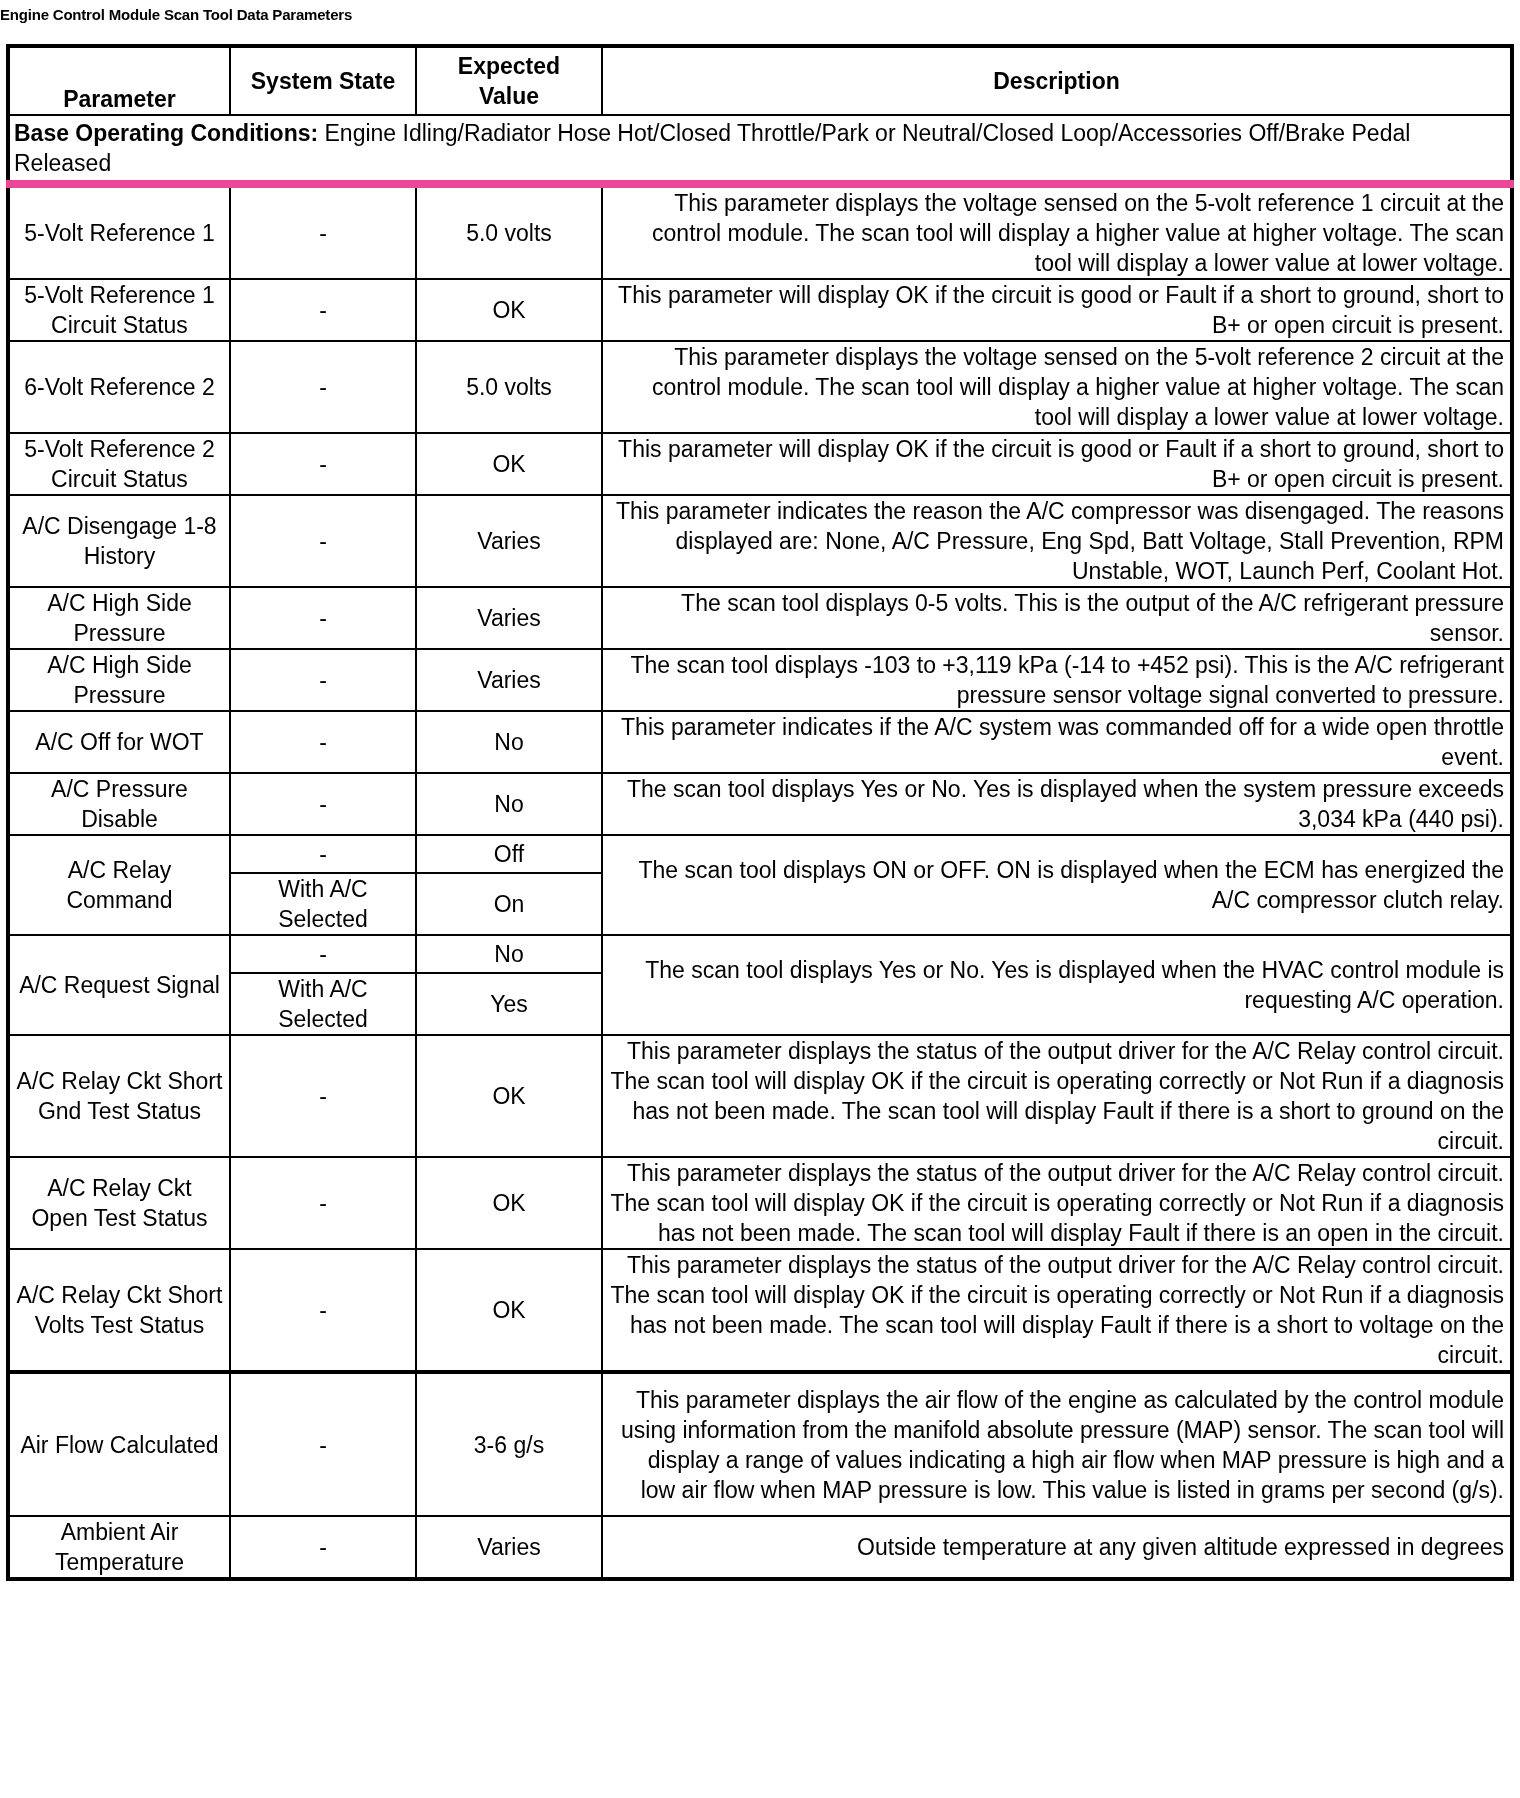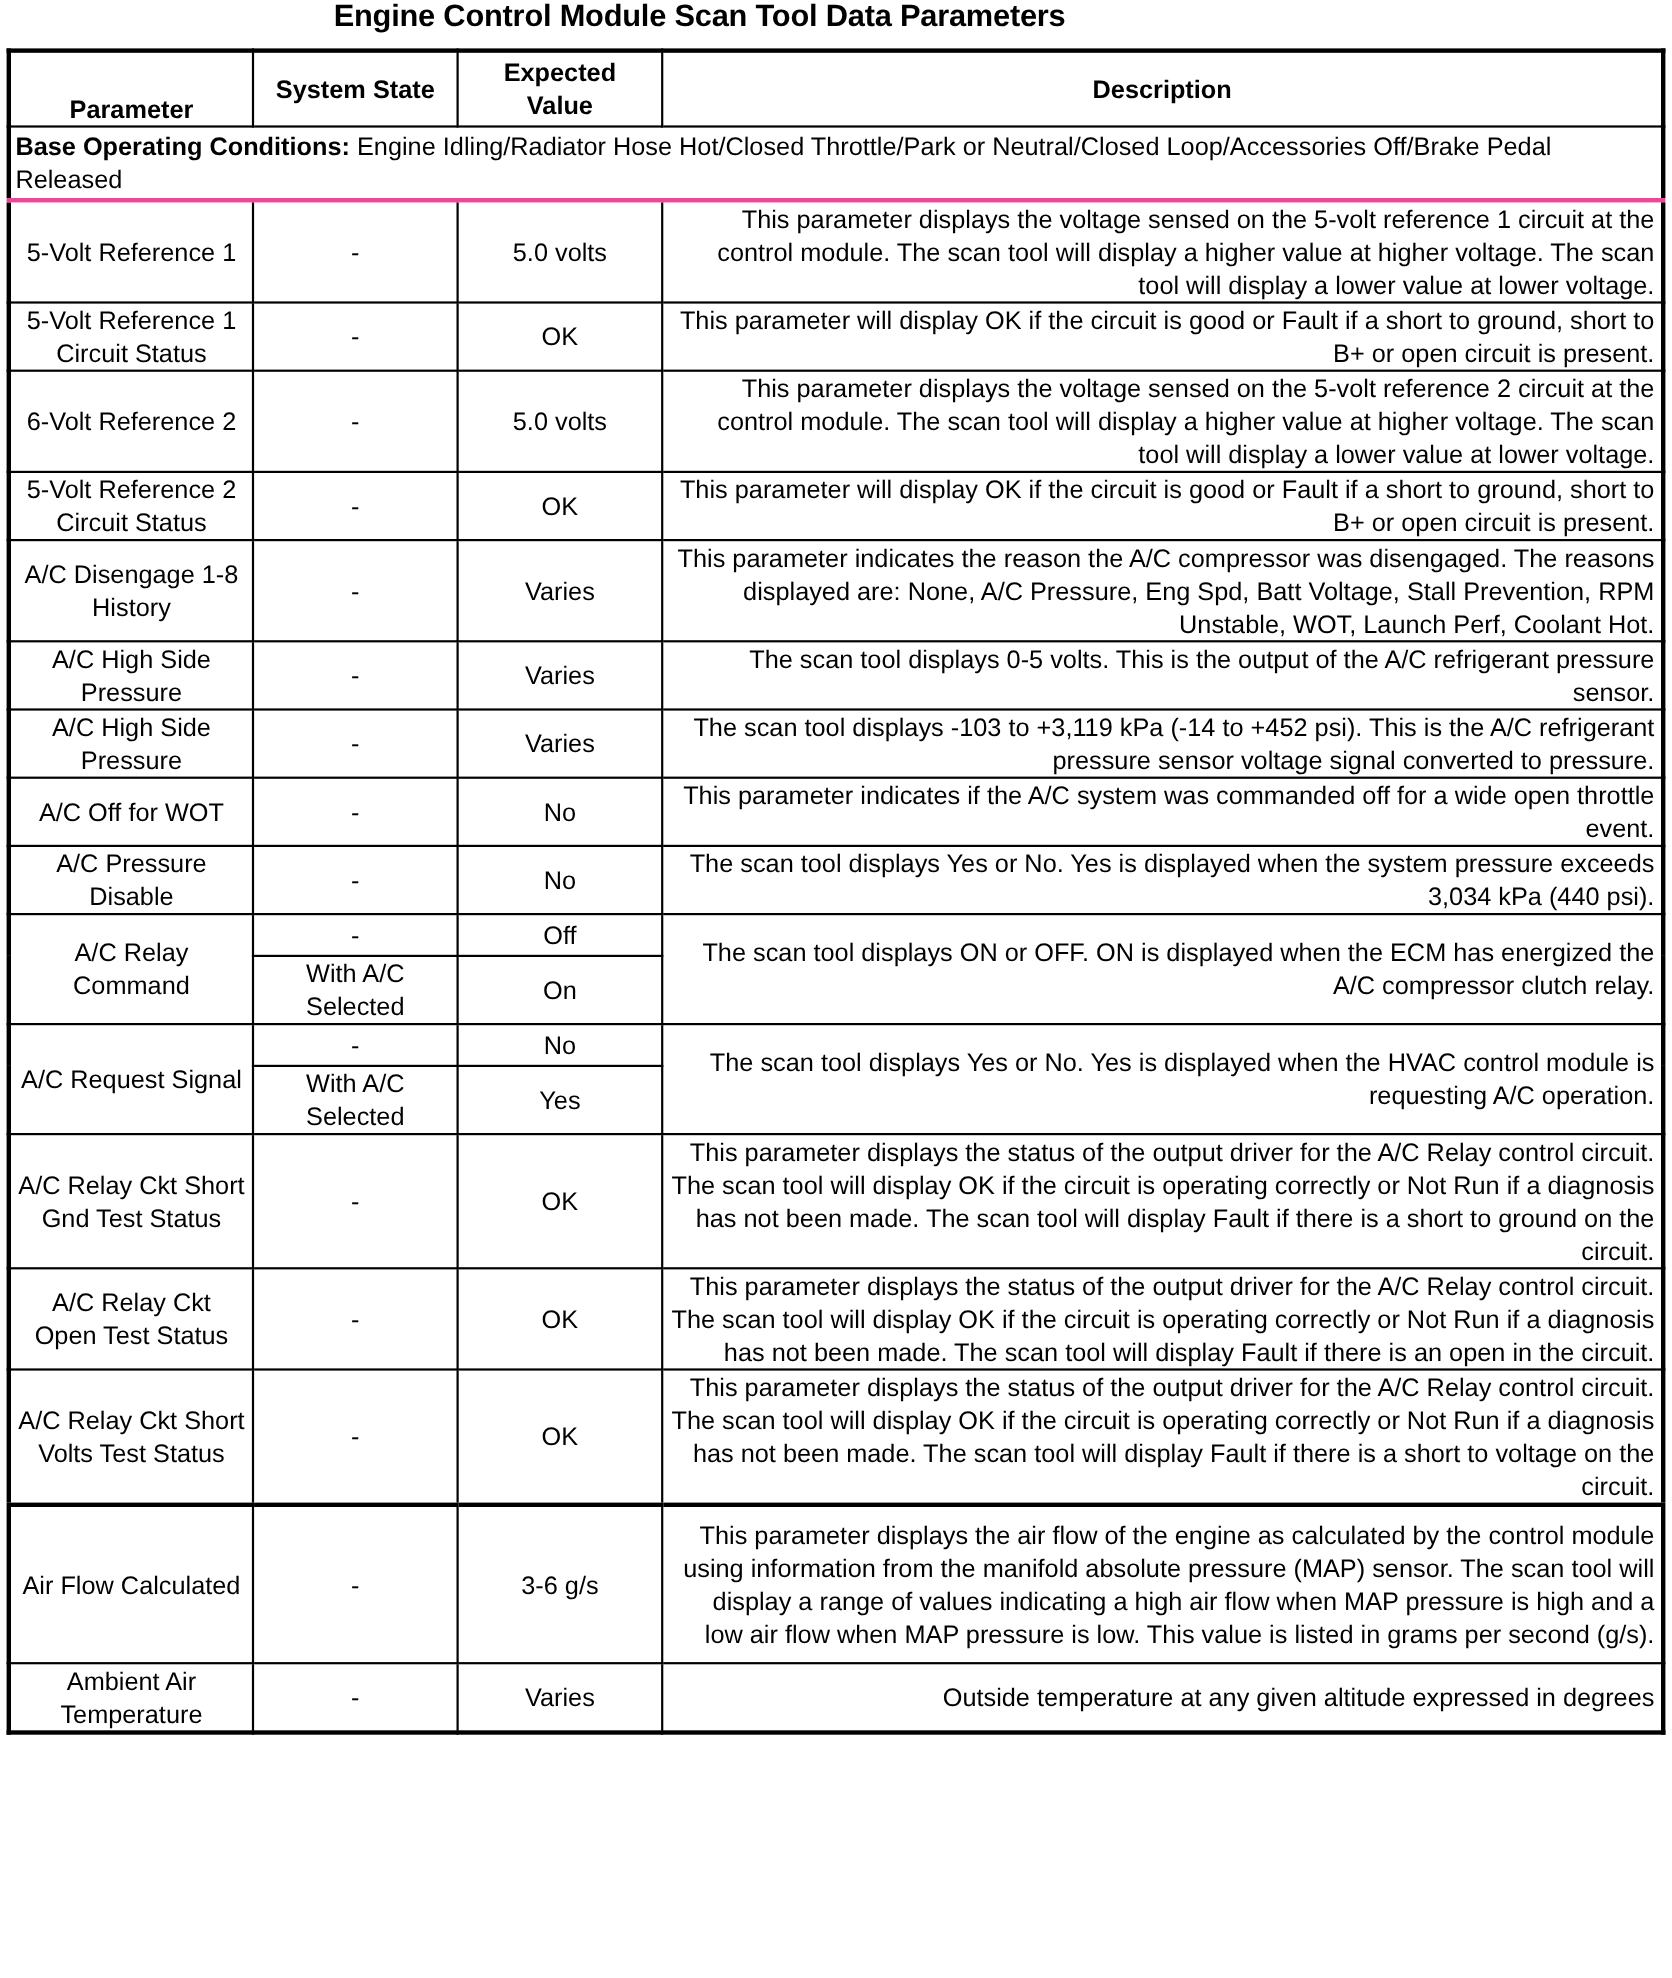--- a/index.html
+++ b/index.html
@@ -2,21 +2,21 @@
 <html><head>
   <meta charset="utf-8">
   <style>
     html, body { margin: 0; padding: 0; background: #ffffff; }
     body {
       width: 1520px; height: 1798px; position: relative; overflow: hidden;
       font-family: "Liberation Sans", "DejaVu Sans", sans-serif; color: #000;
     }
     .doc-title {
       position: absolute; top: 0; left: 0; width: 1272px; height: 30px;
-      text-align: center; font-weight: bold; font-size: 28px; line-height: 30px;
+      font-weight: bold; font-size: 15px; line-height: 30px;
       letter-spacing: -0.2px;
     }
     table.scan-table {
       position: absolute; top: 44px; left: 6px;
       width: 1508px; border-collapse: collapse; table-layout: fixed;
       border: 4px solid #000;
       font-size: 23px; line-height: 30px;
     }
     table.scan-table td, table.scan-table th {
       border: 2px solid #000; padding: 0 6px; vertical-align: middle;
@@ -28,21 +28,21 @@
     thead th {
       font-weight: bold; text-align: center; vertical-align: bottom;
       padding-bottom: 4px; height: 66px;
       border-bottom: 4px solid #000;
     }
     thead th.param-h { vertical-align: bottom; }
     td.param { text-align: center; padding-left: 4px; }
     td.state, td.value { text-align: center; }
     td.desc { text-align: right; padding-left: 6px; padding-right: 4px; }
     tr.base-row td { padding: 2px 4px 2px 4px; }
-    tr.base-row td { border-bottom: 4px solid #ec4899; }
+    tr.base-row td { border-bottom: 8px solid #ec4899; }
     .b { font-weight: bold; }
     tr.thick-bottom td { border-bottom: 4px solid #000; }
   </style>
 </head>
 <body>
 
 <div class="doc-title">Engine Control Module Scan Tool Data Parameters</div>
 
 <table class="scan-table">
   <colgroup>

